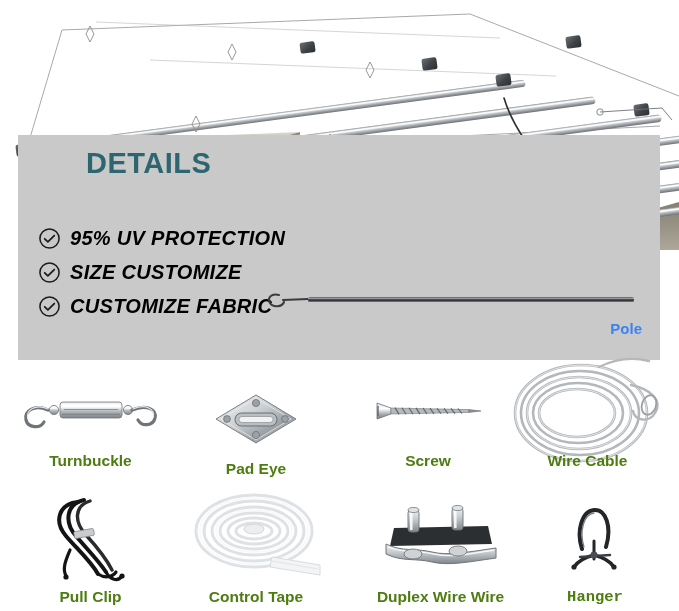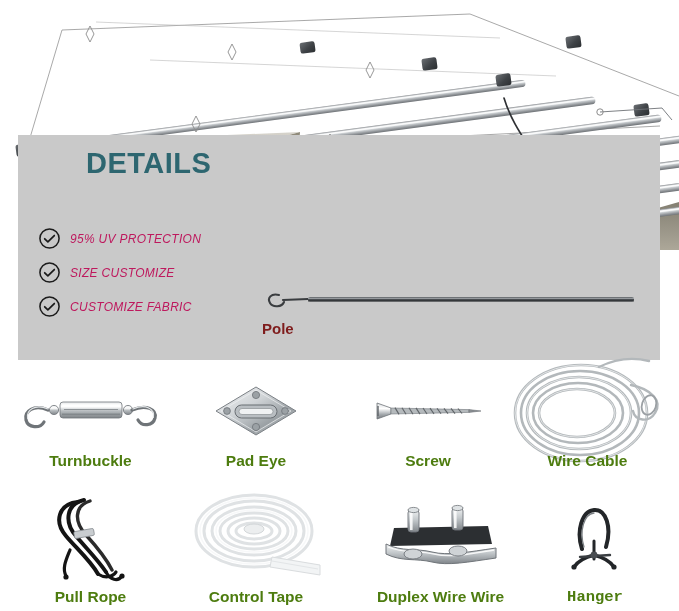--- a/index.html
+++ b/index.html
@@ -22,29 +22,29 @@
   #details-title{
     position:absolute;left:20px;top:14px;
     font-size:29px;font-weight:bold;letter-spacing:.5px;
     color:#2d6670;line-height:1;margin-left:48px;
   }
   #feature-list{position:absolute;left:20px;top:88px;width:330px;}
   .feature-row{display:flex;align-items:center;height:31px;margin-bottom:3px;}
   .check-icon{width:23px;height:23px;flex:0 0 23px;margin-right:9px;}
   .check-icon svg{display:block;}
   .feature-text{
-    font-size:12px;font-weight:normal;font-style:italic;
-    color:#be185d;letter-spacing:.3px;white-space:nowrap;
+    font-size:20px;font-weight:bold;font-style:italic;
+    color:#000000;letter-spacing:.3px;white-space:nowrap;
   }
 
   
   #pole-wrap{position:absolute;left:262px;top:282px;width:380px;height:66px;}
   #pole-label{
-    position:absolute;left:0;top:38px;width:380px;text-align:left;
-    font-size:15px;font-weight:bold;color:#7f1d1d;
+    position:absolute;left:0;top:38px;width:380px;text-align:right;
+    font-size:15px;font-weight:bold;color:#3b82f6;
   }
 
   
   #parts{position:absolute;left:0;top:368px;width:679px;height:243px;background:#fff;}
   .part-cell{position:absolute;}
   .part-art{position:absolute;left:0;top:0;width:100%;display:flex;align-items:center;justify-content:center;}
   .part-label{
     position:absolute;left:0;width:100%;text-align:center;
     font-size:15.5px;font-weight:bold;color:#4d7c0f;white-space:nowrap;
   }
@@ -288,21 +288,21 @@
 
         <circle cx="112" cy="21" r="4.6" fill="url(#chr1)" stroke="#6f7478" stroke-width="0.8"></circle>
 
         <path d="M116 21 C130 15, 141 20, 139 29 C137 37, 126 38, 122 31" fill="none" stroke="#6f7478" stroke-width="3.2" stroke-linecap="round"></path>
         <path d="M117 20 C130 14.5, 139 20, 137.4 28.5" fill="none" stroke="#e3e6e8" stroke-width="1.2" stroke-linecap="round"></path>
       </svg>
     </div>
     <div class="part-label" style="top:72px;">Turnbuckle</div>
   </div>
 
-  <div class="part-cell" style="left:176px;top:12px;width:160px;height:110px;">
+  <div class="part-cell" style="left:176px;top:20px;width:160px;height:110px;">
     <div class="part-art" style="height:62px;">
       <svg width="92" height="58" viewBox="0 0 92 58">
         <defs>
           <linearGradient id="chr2" x1="0" y1="0" x2="1" y2="1">
             <stop offset="0%" stop-color="#f4f5f6"></stop>
             <stop offset="40%" stop-color="#cfd3d6"></stop>
             <stop offset="70%" stop-color="#9aa0a4"></stop>
             <stop offset="100%" stop-color="#d8dcde"></stop>
           </linearGradient>
         </defs>
@@ -398,21 +398,21 @@
 
         <g fill="none" stroke="#141414" stroke-width="3.2" stroke-linecap="round">
           <path d="M34 62 C30 72, 26 80, 30 88"></path>
           <path d="M62 86 C68 90, 76 90, 80 84"></path>
           <path d="M70 84 C74 92, 82 94, 86 88"></path>
         </g>
         <circle cx="30" cy="89" r="2.6" fill="#141414"></circle>
         <circle cx="86" cy="88" r="2.6" fill="#141414"></circle>
       </svg>
     </div>
-    <div class="part-label" style="top:100px;">Pull Rope</div>
+    <div class="part-label" style="top:100px;">Pull Clip</div>
   </div>
 
   <div class="part-cell" style="left:176px;top:120px;width:160px;height:118px;">
     <div class="part-art" style="height:98px;">
       <svg width="140" height="96" viewBox="0 0 140 96">
         <g fill="none" stroke="#dfe2e4" stroke-width="3">
           <ellipse cx="68" cy="42" rx="58" ry="36"></ellipse>
           <ellipse cx="68" cy="42" rx="50" ry="30"></ellipse>
           <ellipse cx="68" cy="42" rx="42" ry="24"></ellipse>
           <ellipse cx="68" cy="42" rx="34" ry="18"></ellipse>

